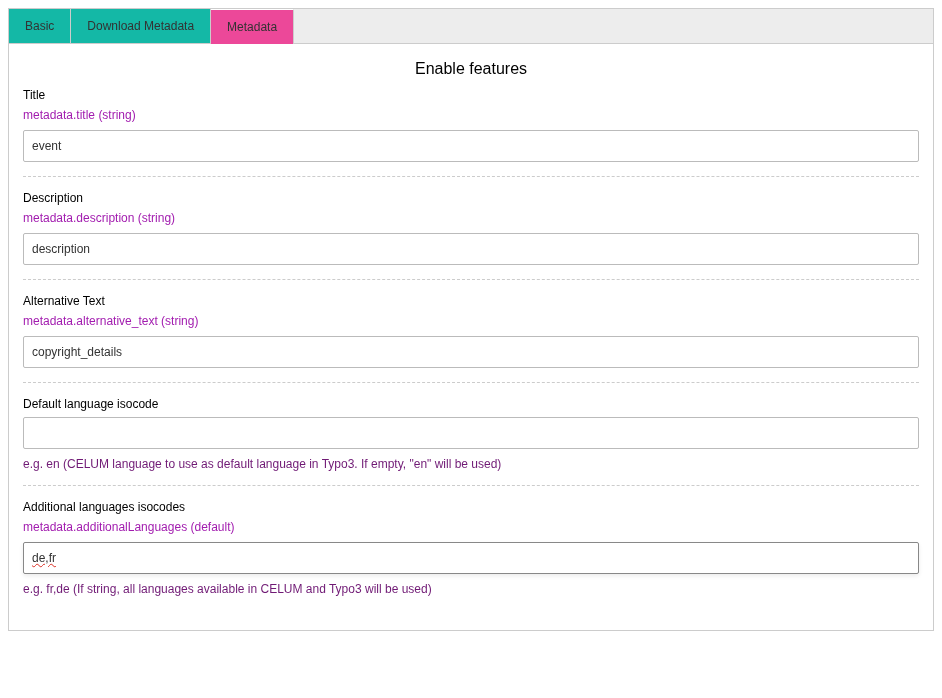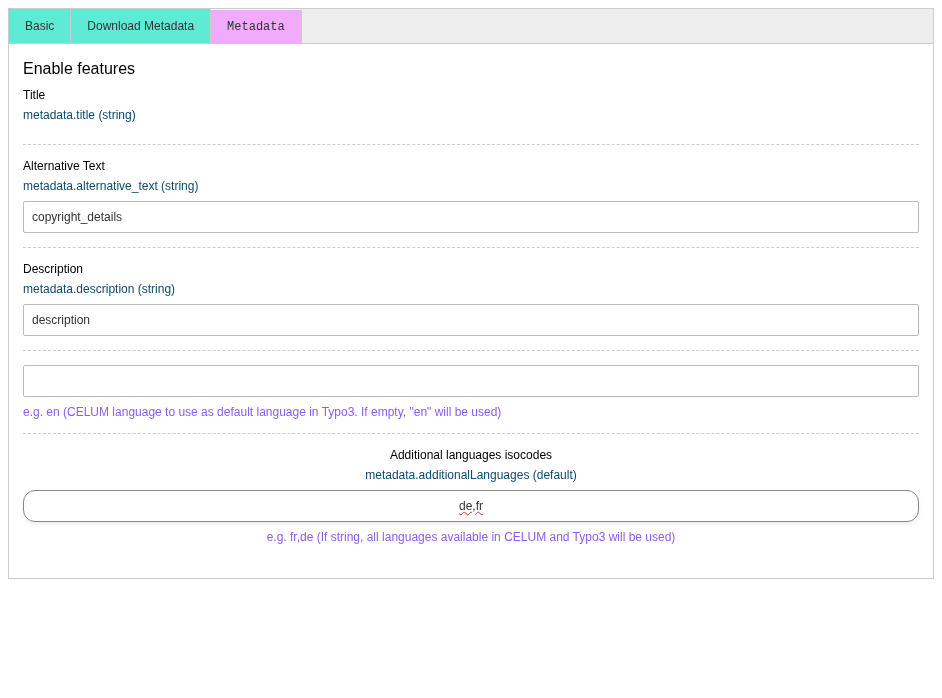--- a/index.html
+++ b/index.html
@@ -19,82 +19,80 @@
       background: #ededed;
       border: 1px solid #ccc;
       border-bottom: none;
     }
     .tab {
       padding: 10px 16px;
       font-size: 12px;
       color: #333;
       cursor: pointer;
       border-right: 1px solid #ccc;
-      background: #5eead4;
+      background: #14b8a6;
     }
     .tab.active {
-      background: #f0abfc;
+      background: #ec4899;
       border-top: 1px solid #fff;
       position: relative;
       top: 1px;
       margin-top: -1px;
-      font-family: Liberation Mono, monospace;
     }
     .tab-panel {
       border: 1px solid #ccc;
       padding: 16px 14px 18px 14px;
       background: #fff;
     }
     .section-heading {
       font-size: 16px;
       font-weight: normal;
       color: #000;
       margin-bottom: 10px;
+      text-align: center;
     }
     .field-block {
       padding-bottom: 14px;
       margin-bottom: 14px;
       border-bottom: 1px dashed #ccc;
     }
     .field-block:last-child {
       border-bottom: none;
       margin-bottom: 16px;
       padding-bottom: 0;
-      text-align: center;
     }
     .field-label {
       font-weight: normal;
       font-size: 12px;
       margin-bottom: 6px;
       display: block;
     }
     .field-key {
       font-size: 12px;
-      color: #0c4a6e;
+      color: #a21caf;
       margin-bottom: 8px;
       display: block;
     }
     .text-input {
       width: 100%;
       padding: 8px 8px;
       font-size: 12px;
       font-family: inherit;
       border: 1px solid #bbb;
       border-radius: 2px;
       color: #333;
       background: #fff;
     }
     .text-input.focused {
       border-color: #888;
       box-shadow: 0 2px 4px rgba(0,0,0,0.08);
-      border-radius: 12px;
     }
     .field-help {
       font-size: 12px;
-      color: #8b5cf6;
+      color: #701a75;
       margin-top: 8px;
     }
     .spellcheck-underline {
       text-decoration: underline;
       text-decoration-style: wavy;
       text-decoration-color: #d93025;
       text-decoration-thickness: 1px;
     }
   </style>
 </head>
@@ -105,35 +103,37 @@
   <div class="tab">Download Metadata</div>
   <div class="tab active">Metadata</div>
 </div>
 
 <div class="tab-panel">
   <h2 class="section-heading">Enable features</h2>
 
   <div class="field-block">
     <span class="field-label">Title</span>
     <span class="field-key">metadata.title (string)</span>
+    <input type="text" class="text-input" value="event" style="">
+  </div>
+
+  <div class="field-block">
+    <span class="field-label">Description</span>
+    <span class="field-key">metadata.description (string)</span>
+    <input type="text" class="text-input" value="description" style="">
   </div>
 
   <div class="field-block">
     <span class="field-label">Alternative Text</span>
     <span class="field-key">metadata.alternative_text (string)</span>
     <input type="text" class="text-input" value="copyright_details" style="">
   </div>
 
   <div class="field-block">
-    <span class="field-label">Description</span>
-    <span class="field-key">metadata.description (string)</span>
-    <input type="text" class="text-input" value="description" style="">
-  </div>
-
-  <div class="field-block">
+    <span class="field-label">Default language isocode</span>
     <input type="text" class="text-input" value="" style="">
     <div class="field-help">e.g. en (CELUM language to use as default language in Typo3. If empty, "en" will be used)</div>
   </div>
 
   <div class="field-block">
     <span class="field-label">Additional languages isocodes</span>
     <span class="field-key">metadata.additionalLanguages (default)</span>
     <div class="text-input focused" style="cursor:text; line-height:1.2;">
       <span class="spellcheck-underline">de,fr</span>
     </div>

